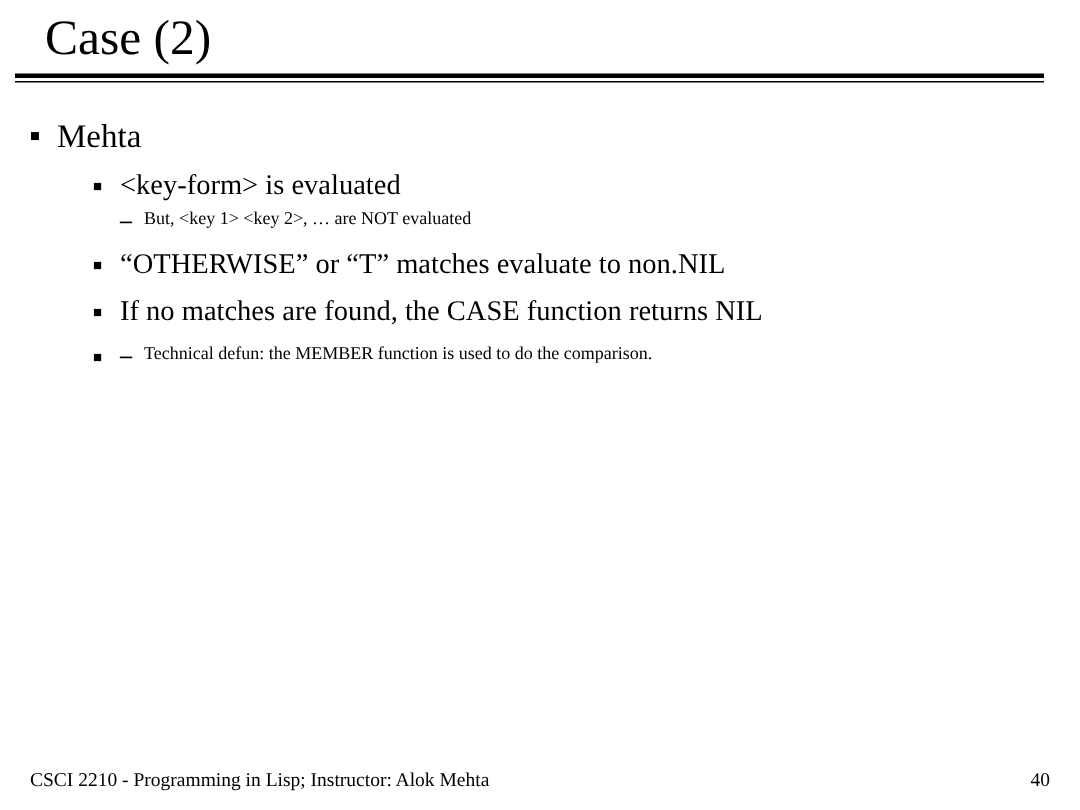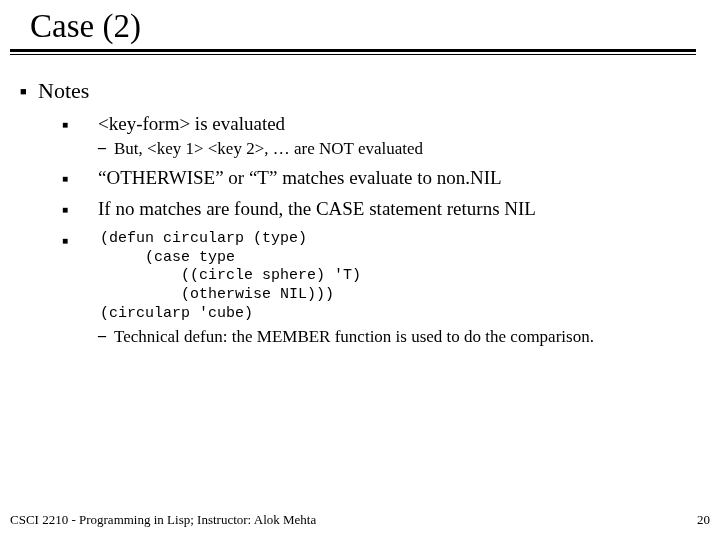--- a/index.html
+++ b/index.html
@@ -30,57 +30,57 @@
   .content {
     padding: 22px 16px 0 16px;
     font-size: 19px;
     line-height: 1.3;
   }
   .lvl1 { display: flex; margin-bottom: 10px; }
   .lvl1 > .bullet { width: 22px; flex-shrink: 0; text-align: left; padding-left: 4px; font-size: 11px; padding-top: 7px; }
   .lvl1 > .body { flex: 1; font-size: 22px; }
   .lvl2 { display: flex; margin-top: 6px; }
   .lvl2 > .bullet { width: 20px; flex-shrink: 0; text-align: left; padding-left: 2px; font-size: 10px; padding-top: 6px; }
-  .lvl2 > .body { flex: 1; font-size: 19px; margin-left: 18px; }
+  .lvl2 > .body { flex: 1; font-size: 19px; }
   .lvl3 { display: flex; margin-top: 2px; }
   .lvl3 > .dash { width: 16px; flex-shrink: 0; font-size: 16px; font-weight: bold; }
-  .lvl3 > .body { flex: 1; font-size: 17px; }
+  .lvl3 > .body { flex: 1; font-size: 12px; }
   .code {
     font-family: "Courier New", Courier, monospace;
     font-size: 15px;
     white-space: pre;
     line-height: 1.25;
     margin-top: 2px;
     margin-left: 2px;
   }
   .sub-items { padding-left: 22px; }
   .footer {
     position: absolute;
     left: 0;
     bottom: 12px;
     width: 100%;
-    padding: 0 10px;
+    padding: 0 20px;
     display: flex;
     justify-content: space-between;
     font-size: 13px;
   }
 </style>
 </head>
 <body>
 
 <div class="title">Case (2)</div>
 <hr class="rule-thick">
 <hr class="rule-thin">
 
 <div class="content">
 
   <div class="lvl1">
     <div class="bullet">■</div>
     <div class="body">
-      <span>Notes</span>
+      <span>Mehta</span>
 
       <div class="sub-items">
 
         <div class="lvl2">
           <div class="bullet">■</div>
           <div class="body">
             <span>&lt;key-form&gt; is evaluated</span>
             <div class="lvl3">
               <div class="dash">–</div>
               <div class="body">But, &lt;key 1&gt; &lt;key 2&gt;, … are NOT evaluated</div>
@@ -88,40 +88,35 @@
           </div>
         </div>
 
         <div class="lvl2">
           <div class="bullet">■</div>
           <div class="body">“OTHERWISE” or “T” matches evaluate to non.NIL</div>
         </div>
 
         <div class="lvl2">
           <div class="bullet">■</div>
-          <div class="body">If no matches are found, the CASE statement returns NIL</div>
+          <div class="body">If no matches are found, the CASE function returns NIL</div>
         </div>
 
         <div class="lvl2">
           <div class="bullet">■</div>
           <div class="body">
-            <div class="code">(defun circularp (type)
-     (case type
-         ((circle sphere) 'T)
-         (otherwise NIL)))
-(circularp 'cube)</div>
             <div class="lvl3">
               <div class="dash">–</div>
               <div class="body">Technical defun: the MEMBER function is used to do the comparison.</div>
             </div>
           </div>
         </div>
 
       </div>
     </div>
   </div>
 
 </div>
 
 <div class="footer">
   <span>CSCI 2210 - Programming in Lisp; Instructor: Alok Mehta</span>
-  <span>20</span>
+  <span>40</span>
 </div>
 
 </body></html>

